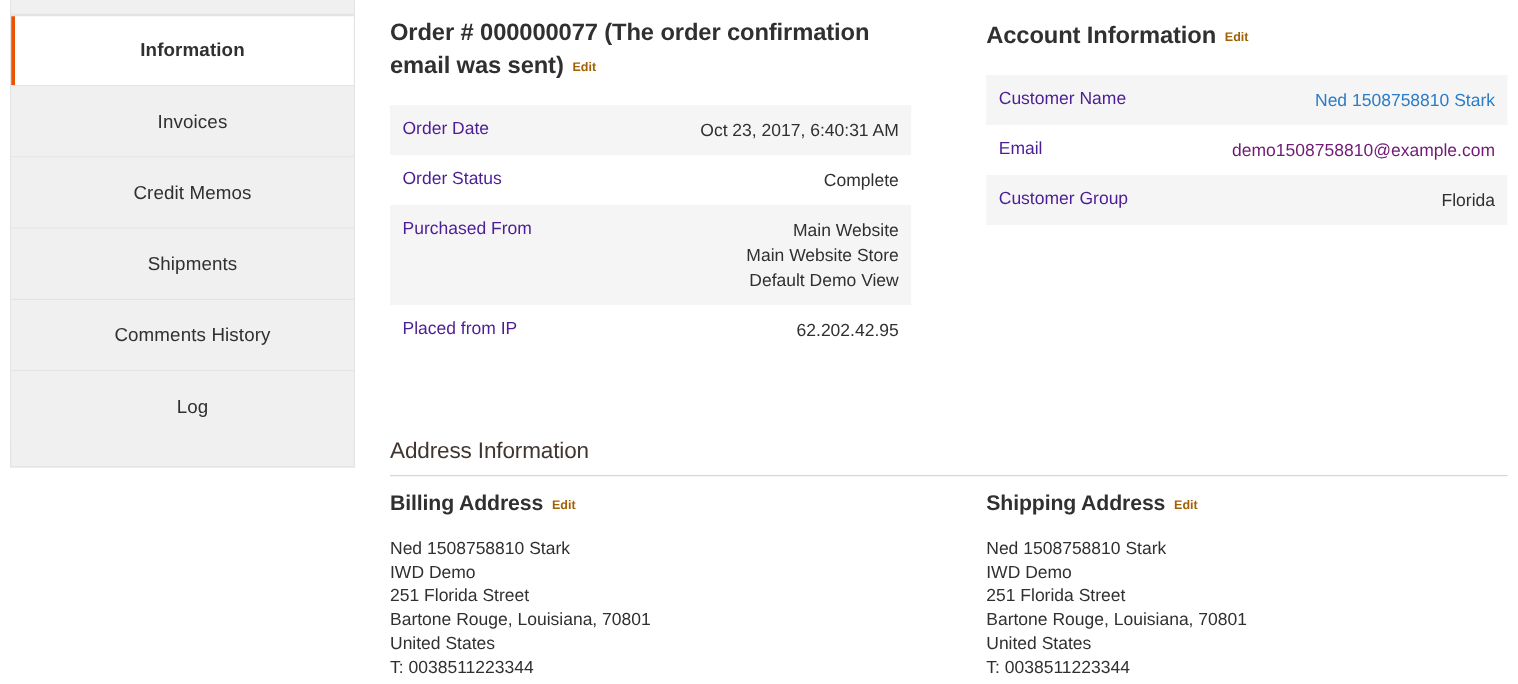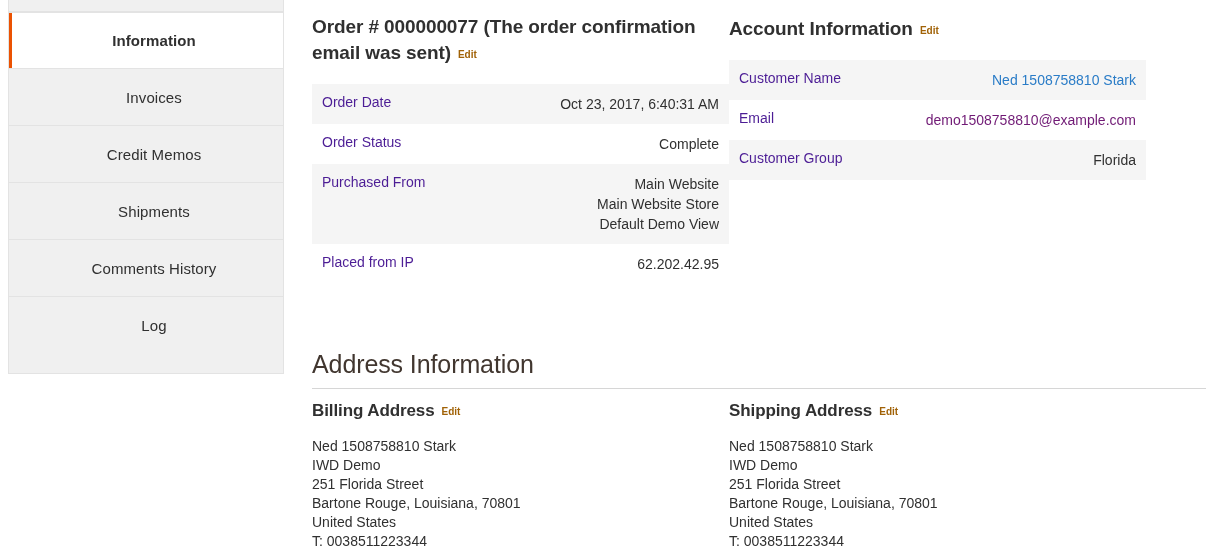--- a/index.html
+++ b/index.html
@@ -68,20 +68,21 @@
   .content {
     position: absolute;
     left: 312px;
     top: 0;
     width: 894px;
     height: 547px;
   }
 
   .cols {
     display: flex;
+    gap: 60px;
   }
   .col-left  { width: 417px; flex: 0 0 417px; }
   .col-right { width: 417px; flex: 0 0 417px; }
 
   
   h1.order-title {
     margin: 14px 0 0 0;
     font-size: 19px;
     line-height: 26px;
     font-weight: 700;
@@ -133,21 +134,21 @@
     line-height: 20px;
   }
   table.order-table td .multi-line { display: block; }
 
   
   .address-section {
     margin-top: 66px;
   }
   h2.section-heading {
     margin: 0;
-    font-size: 25px;
+    font-size: 18px;
     font-weight: 400;
     color: #41362f;
     padding-bottom: 9px;
     border-bottom: 1px solid #d6d6d6;
     letter-spacing: -.1px;
   }
   h3.address-title {
     margin: 12px 0 0 0;
     font-size: 17px;
     font-weight: 700;

